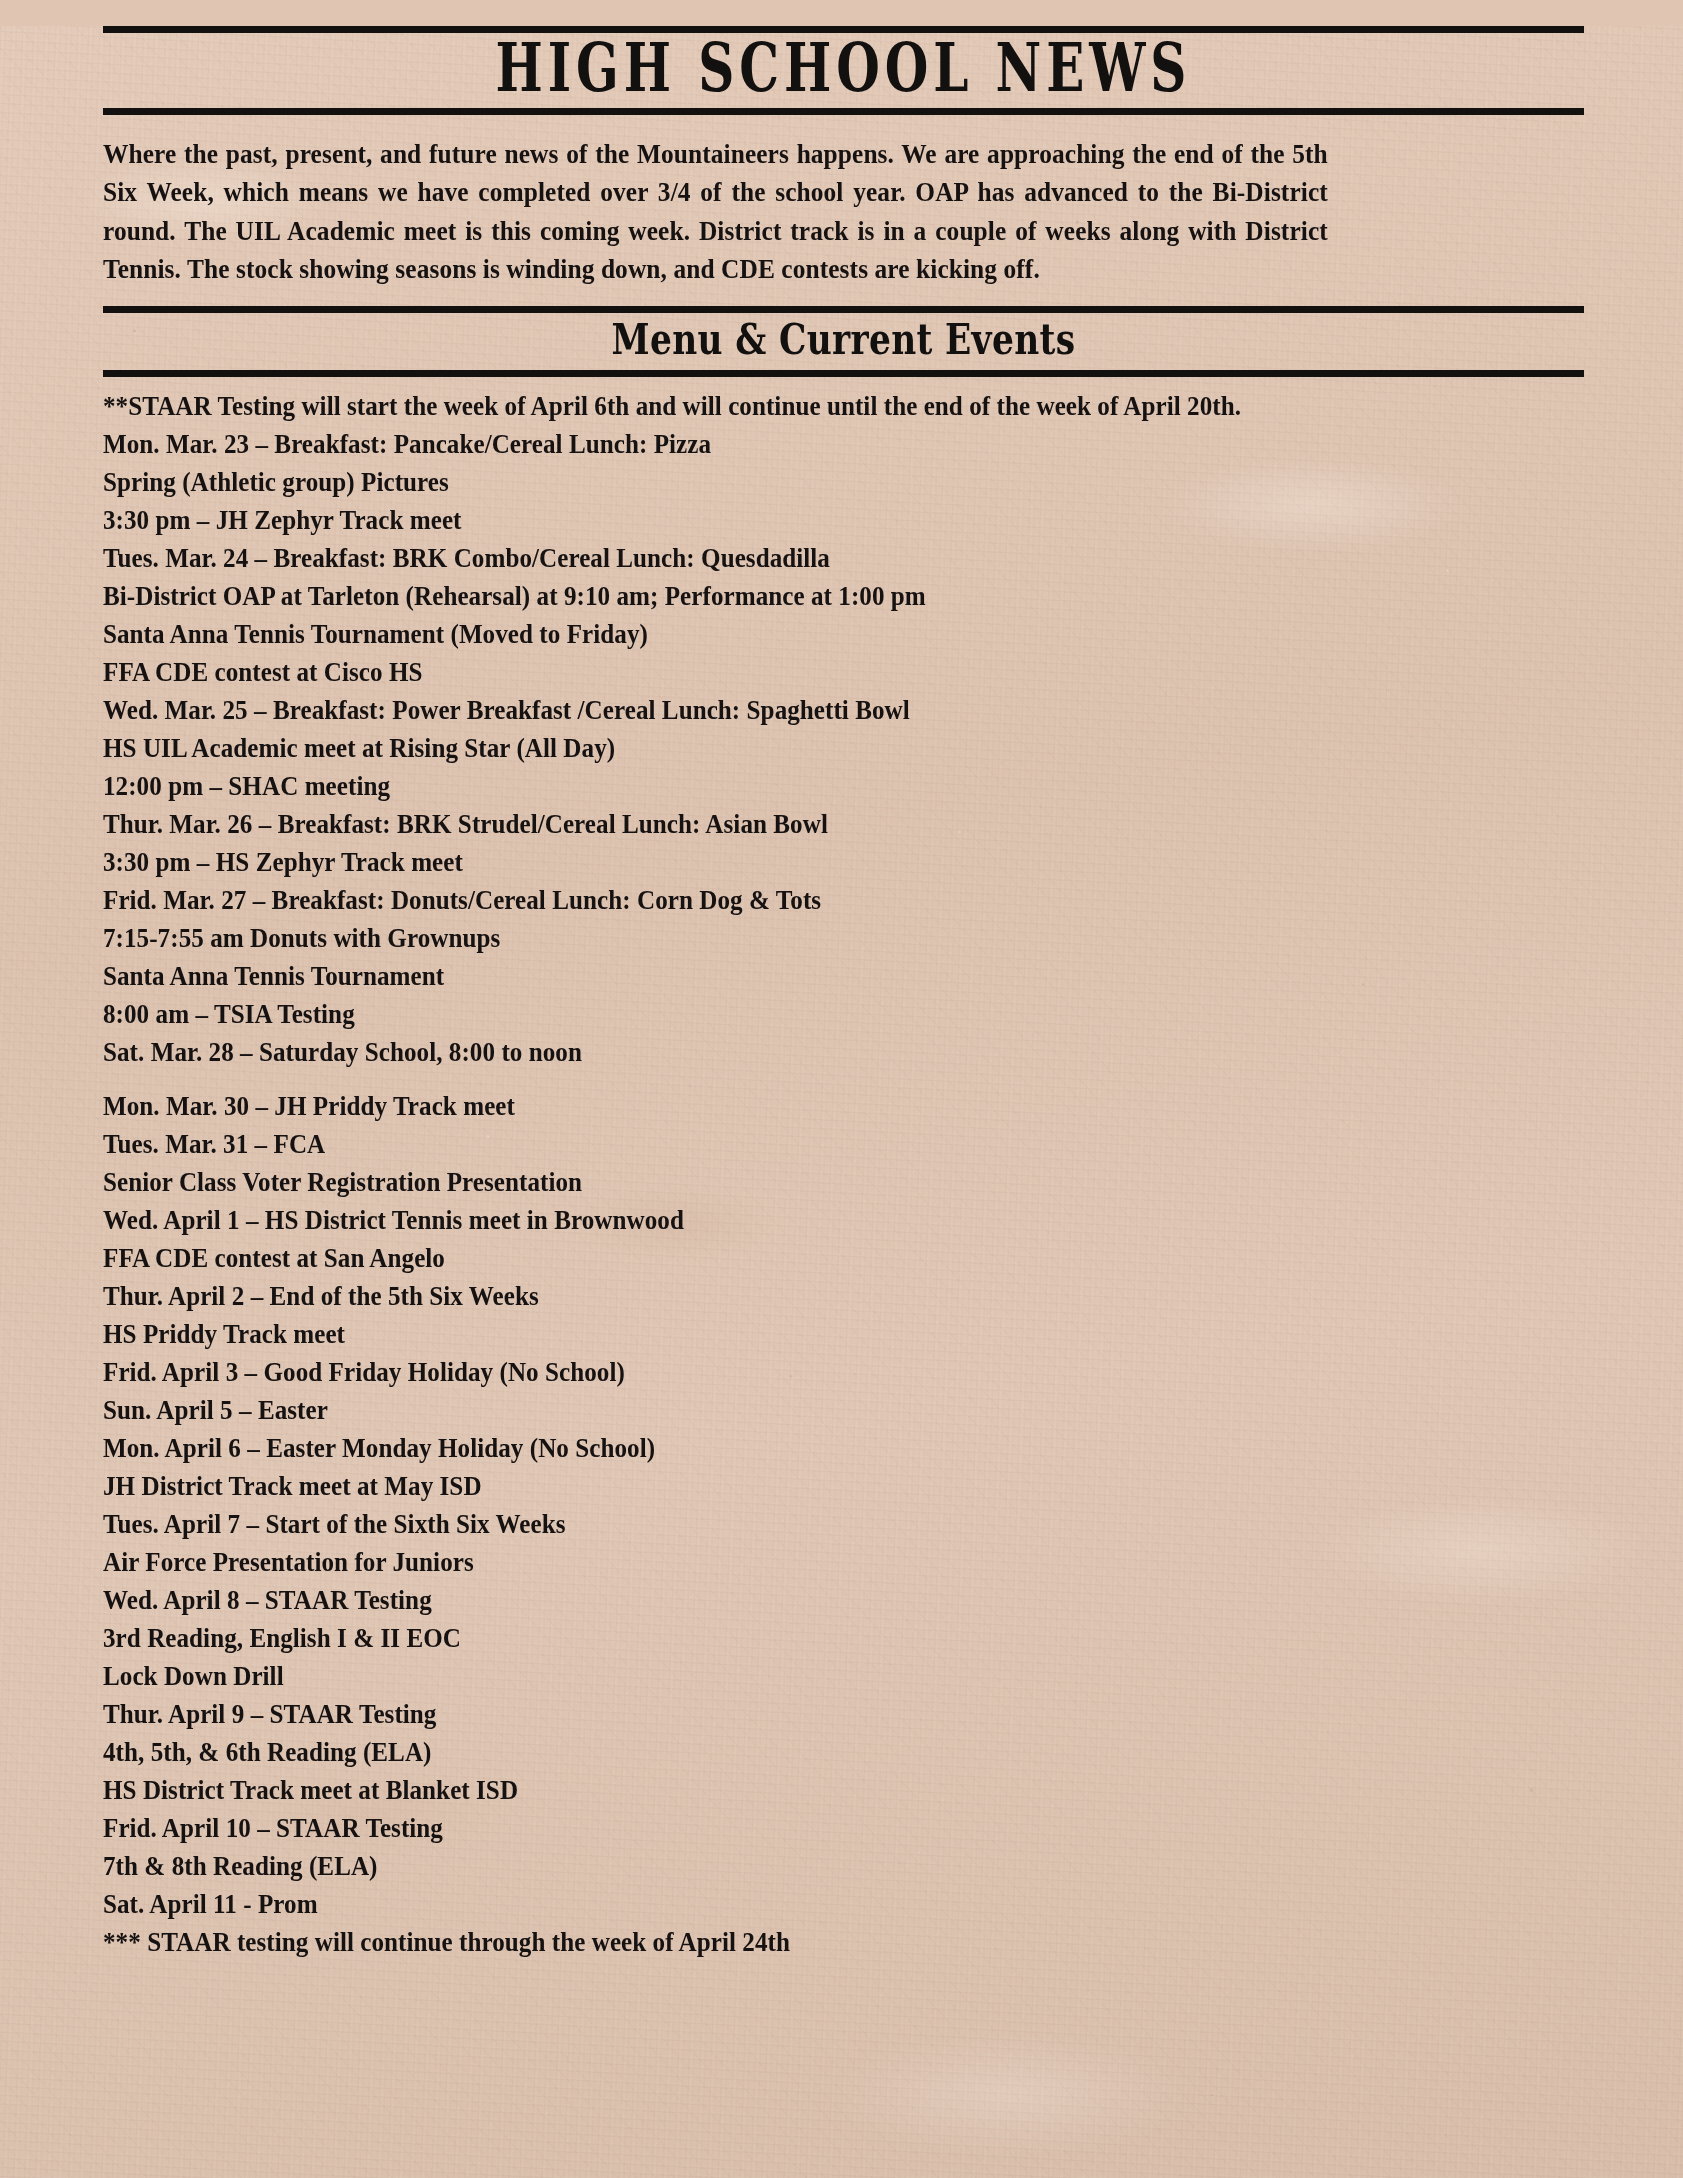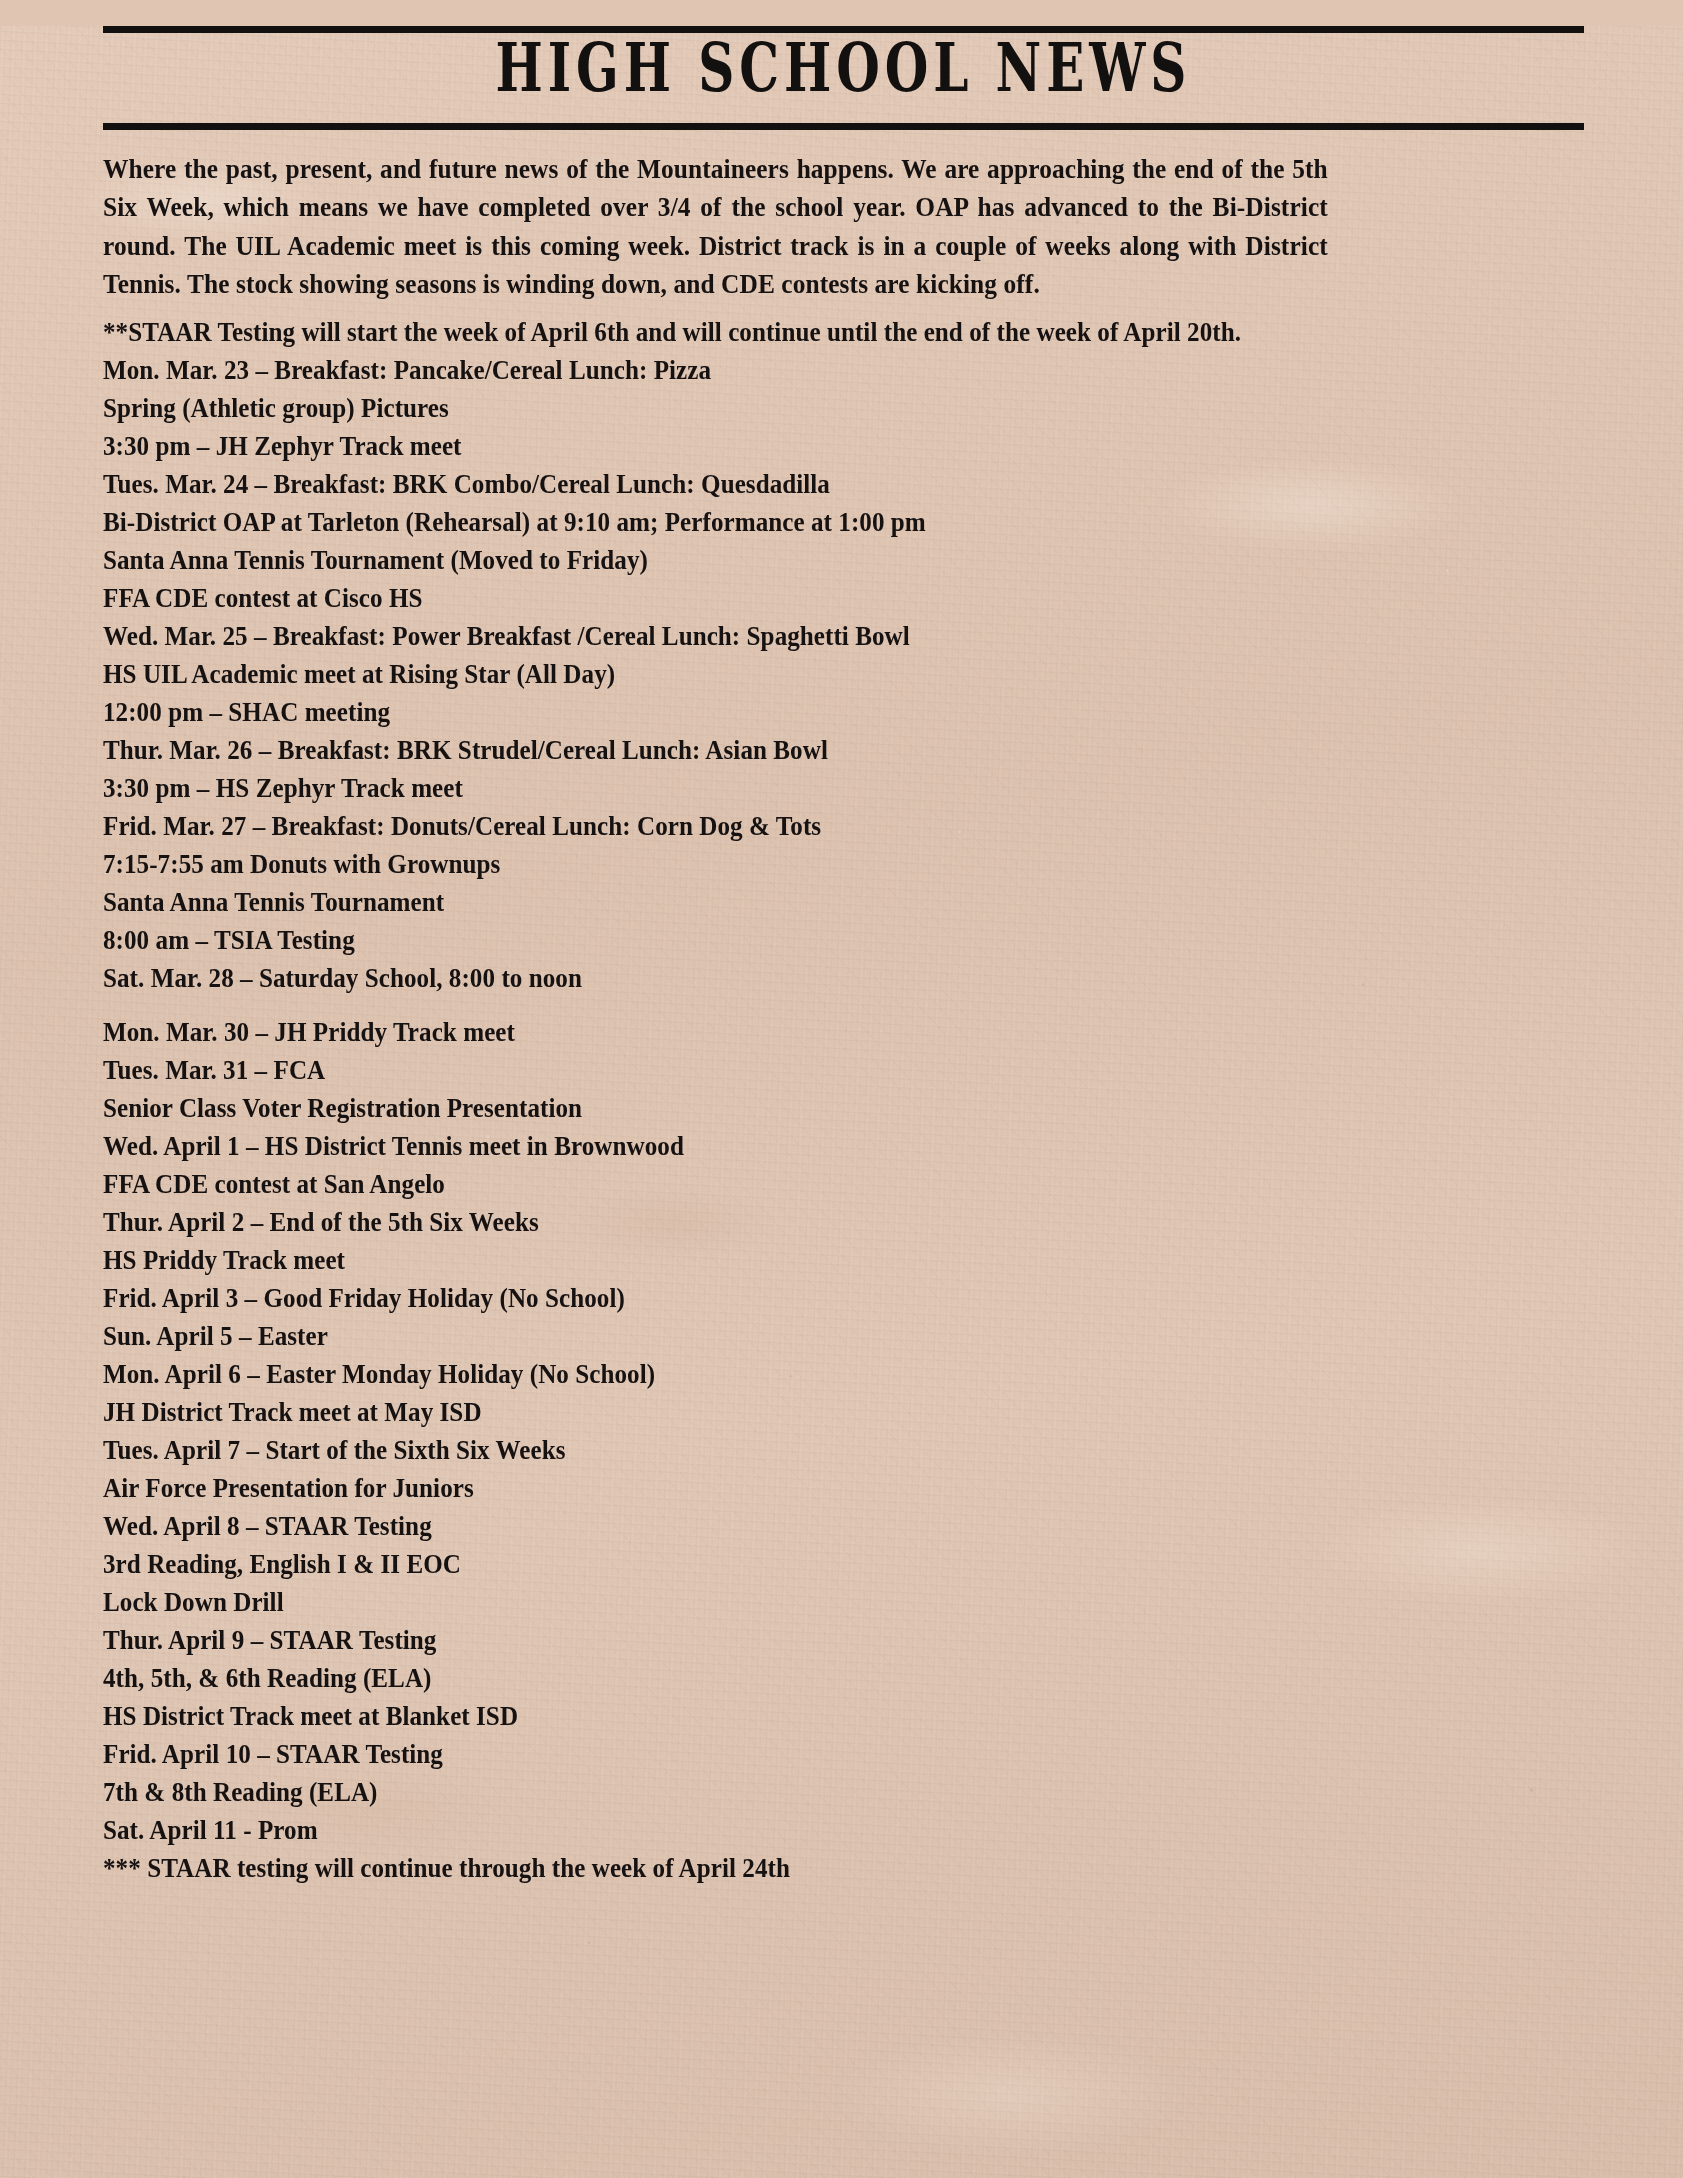--- a/index.html
+++ b/index.html
@@ -62,21 +62,21 @@
     z-index: 2;
     padding: 0;
   }
 
   
   .masthead {
     margin: 26px 0 0 103px;
     width: 1481px;
     border-top: 7px solid #131010;
     border-bottom: 7px solid #131010;
-    padding: 4px 0 25px 0;
+    padding: 4px 0 10px 0;
     text-align: center;
   }
   .masthead-title {
     font-family: "DejaVu Serif", "Liberation Serif", serif;
     font-weight: 700;
     font-size: 61px;
     line-height: 1.0;
     letter-spacing: 6px;
     transform: scaleX(0.82) scaleY(1.10);
     transform-origin: center center;
@@ -159,20 +159,23 @@
   <div class="content">
 
     <div class="masthead">
       <div class="masthead-title">HIGH SCHOOL NEWS</div>
     </div>
 
     <div class="intro">
       <p>Where the past, present, and future news of the Mountaineers happens. We are approaching the end of the 5th Six Week, which means we have completed over 3/4 of the school year. OAP has advanced to the Bi-District round. The UIL Academic meet is this coming week. District track is in a couple of weeks along with District Tennis. The stock showing seasons is winding down, and CDE contests are kicking off.</p>
     </div>
 
+    <div class="section-head menu-head">
+      <div class="section-title">Menu &amp; Current Events</div>
+    </div>
     <ul class="event-list menu-list">
       <li>**STAAR Testing will start the week of April 6th and will continue until the end of the week of April 20th.</li>
       <li>Mon. Mar. 23 – Breakfast: Pancake/Cereal  Lunch: Pizza</li>
       <li>Spring (Athletic group) Pictures</li>
       <li>3:30 pm – JH Zephyr Track meet</li>
       <li>Tues. Mar. 24 – Breakfast: BRK Combo/Cereal Lunch: Quesdadilla</li>
       <li>Bi-District OAP at Tarleton (Rehearsal) at 9:10 am; Performance at 1:00 pm</li>
       <li>Santa Anna Tennis Tournament (Moved to Friday)</li>
       <li>FFA CDE contest at Cisco HS</li>
       <li>Wed. Mar. 25 – Breakfast: Power Breakfast /Cereal Lunch: Spaghetti Bowl</li>

